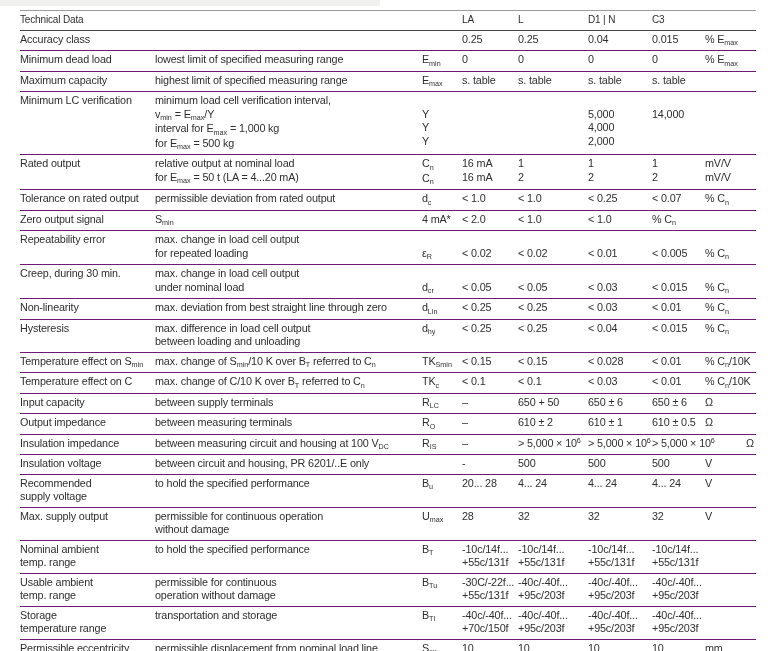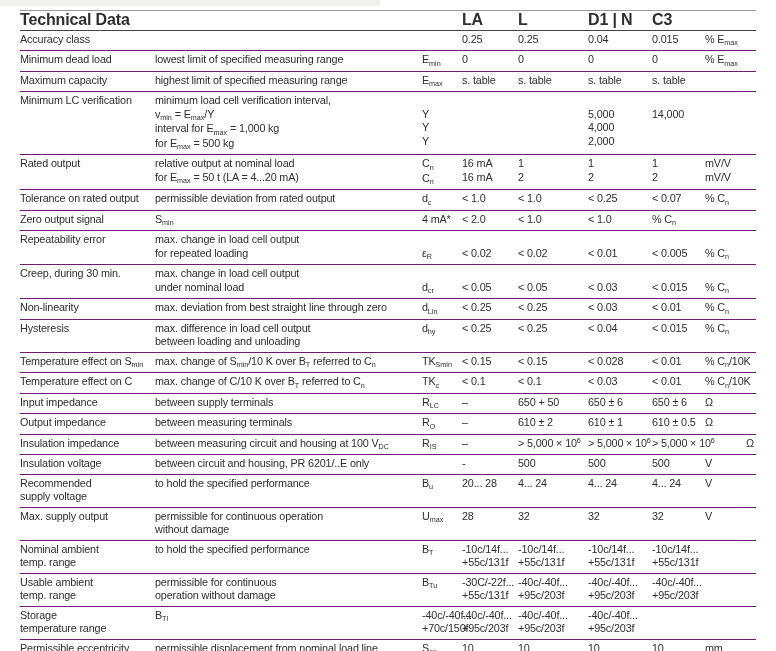--- a/index.html
+++ b/index.html
@@ -20,22 +20,22 @@
     grid-template-columns: 135px 267px 40px 56px 70px 64px 53px 51px;
     border-bottom: 1px solid #701a75;
     padding: 2px 0 3px 0;
     font-size: 10.8px;
     line-height: 13.5px;
     letter-spacing: -0.15px;
   }
   .row.header {
     border-top: 1px solid #9b9b9b;
     border-bottom: 1px solid #454545;
-    font-weight: bold;
-    font-size: 16px;
+    font-weight: normal;
+    font-size: 10px;
   }
   .c { white-space: nowrap; overflow: visible; }
   .unit.right { text-align: right; padding-right: 2px; }
   sub {
     font-size: 7.2px;
     vertical-align: baseline;
     position: relative;
     top: 2.5px;
     letter-spacing: 0;
   }
@@ -188,21 +188,21 @@
     <div class="c param">Temperature effect on C</div>
     <div class="c desc">max. change of C/10 K over B<sub>T</sub> referred to C<sub>n</sub></div>
     <div class="c sym">TK<sub>c</sub></div>
     <div class="c val">&lt; 0.1</div>
     <div class="c val">&lt; 0.1</div>
     <div class="c val">&lt; 0.03</div>
     <div class="c val">&lt; 0.01</div>
     <div class="c unit">% C<sub>n</sub>/10K</div>
   </div>
         <div class="row">
-    <div class="c param">Input impedance</div>
+    <div class="c param">Input capacity</div>
     <div class="c desc">between supply terminals</div>
     <div class="c sym">R<sub>LC</sub></div>
     <div class="c val">–</div>
     <div class="c val">650 + 50</div>
     <div class="c val">650 ± 6</div>
     <div class="c val">650 ± 6</div>
     <div class="c unit">Ω</div>
   </div>
         <div class="row">
     <div class="c param">Output impedance</div>
@@ -269,20 +269,21 @@
     <div class="c desc">permissible for continuous<br>operation without damage</div>
     <div class="c sym">B<sub>Tu</sub></div>
     <div class="c val">-30C/-22f...<br>+55c/131f</div>
     <div class="c val">-40c/-40f...<br>+95c/203f</div>
     <div class="c val">-40c/-40f...<br>+95c/203f</div>
     <div class="c val">-40c/-40f...<br>+95c/203f</div>
     <div class="c unit"></div>
   </div>
         <div class="row">
     <div class="c param">Storage<br>temperature range</div>
+    <div class="c desc">transportation and storage</div>
     <div class="c sym">B<sub>Tl</sub></div>
     <div class="c val">-40c/-40f...<br>+70c/150f</div>
     <div class="c val">-40c/-40f...<br>+95c/203f</div>
     <div class="c val">-40c/-40f...<br>+95c/203f</div>
     <div class="c val">-40c/-40f...<br>+95c/203f</div>
     <div class="c unit"></div>
   </div>
         <div class="row">
     <div class="c param">Permissible eccentricity</div>
     <div class="c desc">permissible displacement from nominal load line</div>

